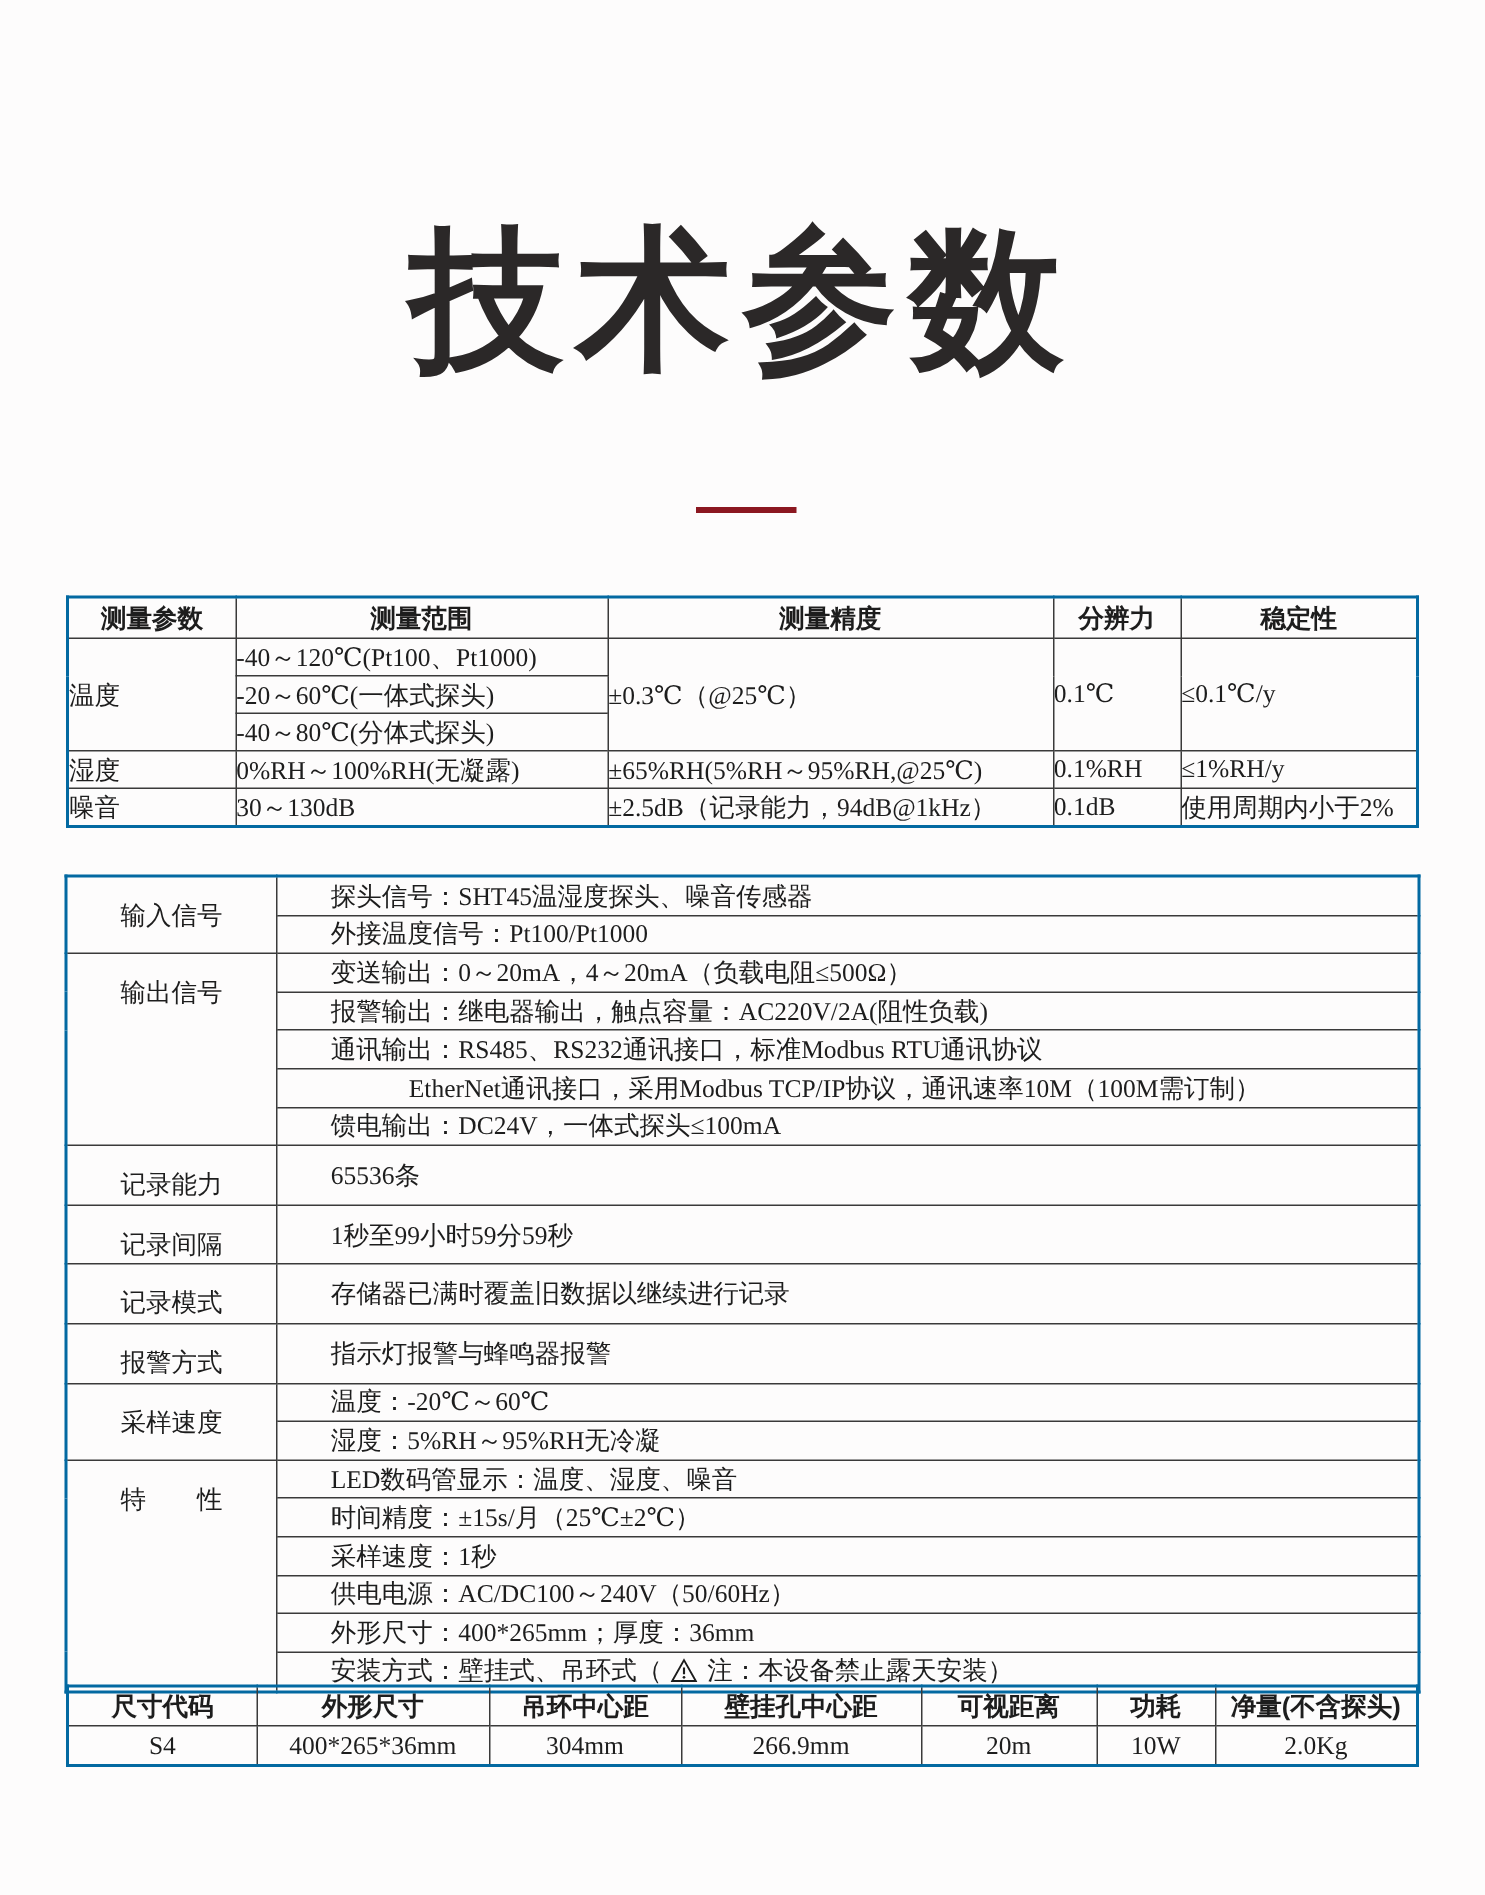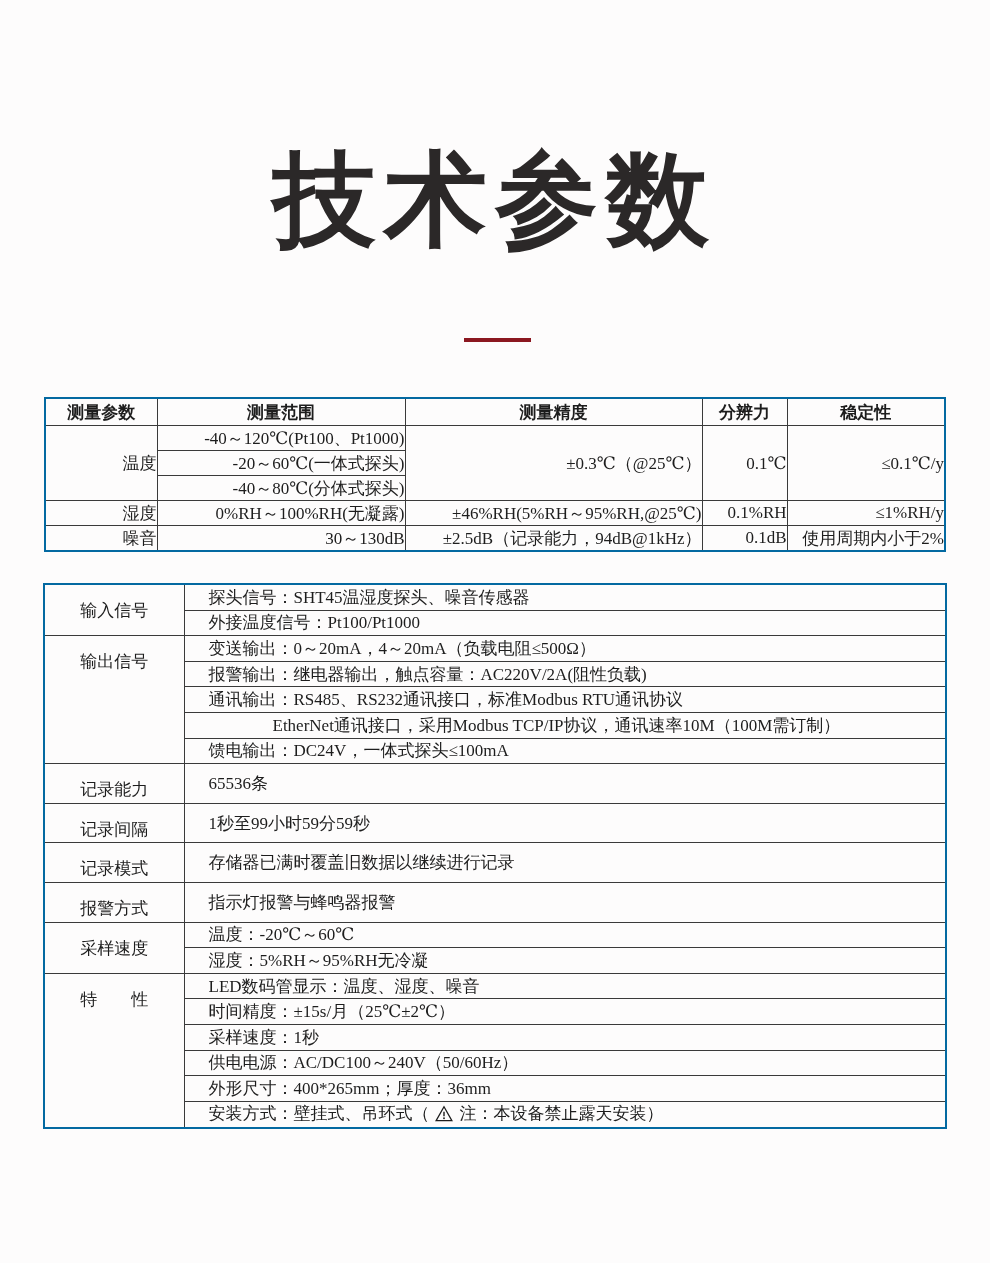--- a/index.html
+++ b/index.html
@@ -11,26 +11,26 @@
          font-weight:900;font-size:103px;letter-spacing:8px;color:#2b2828;line-height:1.2;}
   .title-underline{position:absolute;top:338px;left:464px;width:67px;height:4px;background:#8b1720;}
 
   table{border-collapse:collapse;table-layout:fixed;position:absolute;border:2px solid #0369a1;}
   th,td{border:1px solid #3a3a3a;font-size:17px;overflow:hidden;white-space:nowrap;
         font-weight:normal;padding:0;}
   th{font-family:"Liberation Sans","DejaVu Sans",sans-serif;font-weight:bold;}
 
   .t1{left:44px;top:397px;width:900px;}
   .t1 th{height:26px;text-align:center;}
-  .t1 td{height:24px;text-align:right;}
+  .t1 td{height:24px;text-align:left;}
 
   .t2{left:43px;top:583px;width:902px;}
   .t2 td{height:24.6px;}
   .t2 td.label{text-align:center;vertical-align:top;padding-top:14px;}
-  .t2 td.content{text-align:left;padding-left:24px;}
+  .t2 td.content{text-align:left;padding-left:36px;}
   .t2 td.content.indent{padding-left:88px;}
 
   .t3{left:44px;top:1123px;width:900px;}
   .t3 th{height:25px;text-align:center;}
   .t3 td{height:25px;text-align:center;}
 
   .warn-icon{display:inline-block;vertical-align:-3px;margin:0 7px 0 5px;}
 </style>
 </head>
 <body>
@@ -65,21 +65,21 @@
     </tr>
     <tr>
       <td>-20～60℃(一体式探头)</td>
     </tr>
     <tr>
       <td>-40～80℃(分体式探头)</td>
     </tr>
     <tr>
       <td>湿度</td>
       <td>0%RH～100%RH(无凝露)</td>
-      <td>±46%RH(5%RH～95%RH,@25℃)</td>
+      <td>±65%RH(5%RH～95%RH,@25℃)</td>
       <td>0.1%RH</td>
       <td>≤1%RH/y</td>
     </tr>
     <tr>
       <td>噪音</td>
       <td>30～130dB</td>
       <td>±2.5dB（记录能力，94dB@1kHz）</td>
       <td>0.1dB</td>
       <td>使用周期内小于2%</td>
     </tr>
@@ -170,16 +170,34 @@
     <colgroup>
       <col style="width:126px">
         <col style="width:155px">
         <col style="width:128px">
       <col style="width:160px">
         <col style="width:117px">
         <col style="width:79px">
         <col style="width:135px">
     </colgroup>
     <tbody>
+        <tr>
+      <th>尺寸代码</th>
+      <th>外形尺寸</th>
+      <th>吊环中心距</th>
+      <th>壁挂孔中心距</th>
+      <th>可视距离</th>
+      <th>功耗</th>
+      <th>净量(不含探头)</th>
+    </tr>
+    <tr>
+      <td>S4</td>
+      <td>400*265*36mm</td>
+      <td>304mm</td>
+      <td>266.9mm</td>
+      <td>20m</td>
+      <td>10W</td>
+      <td>2.0Kg</td>
+    </tr>
   </tbody>
     </table>
 
 </div>
 
 </body></html>

